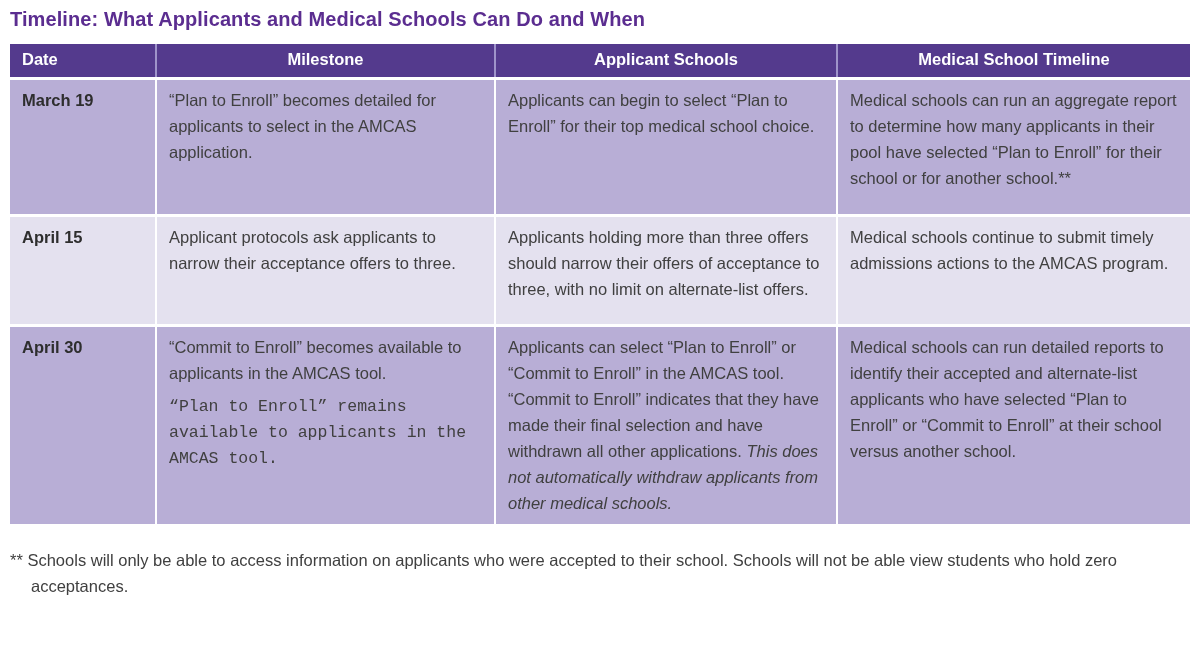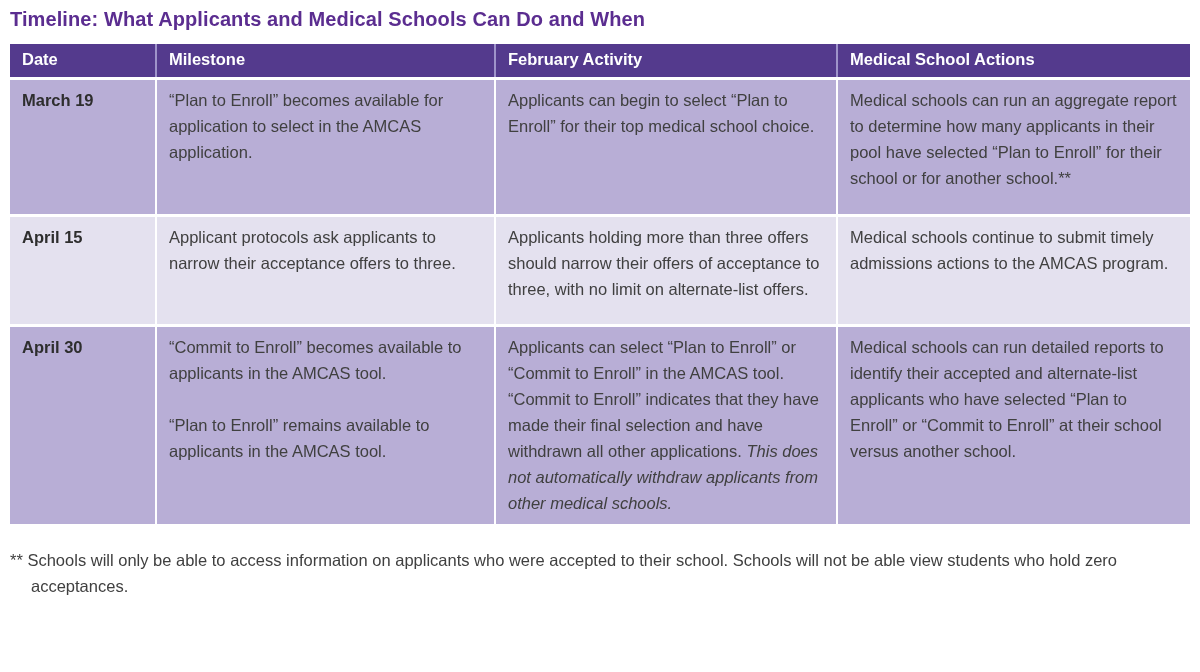--- a/index.html
+++ b/index.html
@@ -40,20 +40,21 @@
   thead th {
     background: var(--c-header-bg, #543a8d);
     color: var(--c-header-text, #ffffff);
     font-weight: bold;
     padding: 6px 12px 7px 12px;
     height: 33px;
     margin-top: 28px;
   }
   thead th + th {
     border-left: 2px solid var(--c-header-divider, #9f93ca);
+    text-align: center;
   }
   tbody td {
     color: var(--c-body-text, #404040);
     padding: 7px 12px 8px 12px;
     line-height: 26px;
     border-top: 3px solid var(--c-grid, #ffffff);
   }
   tbody td + td {
     border-left: 2px solid var(--c-grid, #ffffff);
   }
@@ -64,21 +65,22 @@
   tr.r3 td { height: 185px; }
   tr.r4 td { height: 90px; }
   td.date-cell {
     font-weight: bold;
     color: var(--c-date-text, #2e2e2e);
   }
   td p {
     margin: 0;
   }
   td p.second-para {
-    margin-top: 26px;
+    margin-top: 8px;
+    font-family: Liberation Mono, monospace;
   }
   .italic-note {
     font-style: italic;
   }
   .footnote {
     margin: 23px 0 0 10px;
     padding-left: 21px;
     text-indent: -21px;
     font-size: 16.5px;
     line-height: 26px;
@@ -97,29 +99,29 @@
     <colgroup>
       <col style="width:145px">
       <col style="width:339px">
       <col style="width:342px">
       <col style="width:354px">
     </colgroup>
     <thead>
       <tr>
         <th>Date</th>
         <th>Milestone</th>
-        <th>February Activity</th>
-        <th>Medical School Actions</th>
+        <th>Applicant Schools</th>
+        <th>Medical School Timeline</th>
       </tr>
     </thead>
     <tbody>
       <tr class="row-odd r1">
         <td class="date-cell">March 19</td>
         <td>
-          <p>“Plan to Enroll” becomes available for application to select in the AMCAS application.</p>
+          <p>“Plan to Enroll” becomes detailed for applicants to select in the AMCAS application.</p>
         </td>
         <td>
           <p>Applicants can begin to select “Plan to Enroll” for their top medical school choice.</p>
         </td>
         <td>
           <p>Medical schools can run an aggregate report to determine how many applicants in their pool have selected “Plan to Enroll” for their school or for another school.**</p>
         </td>
       </tr>
       <tr class="row-even r2">
         <td class="date-cell">April 15</td>

